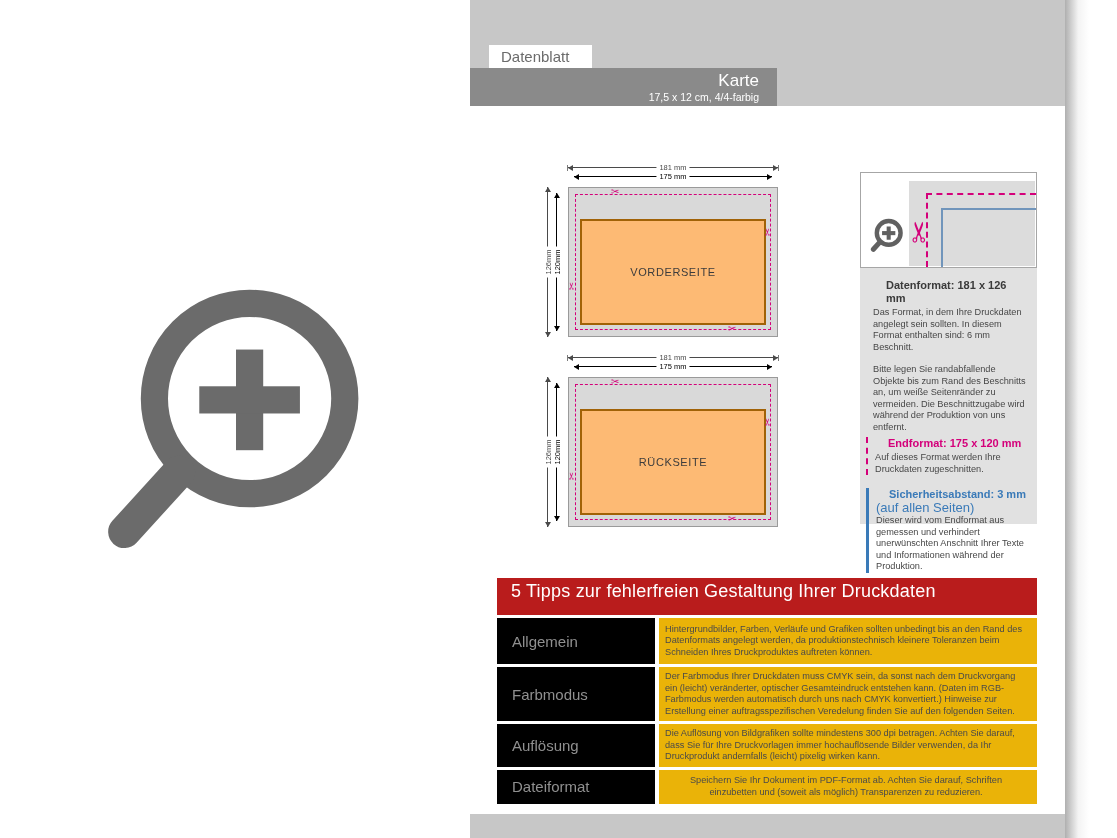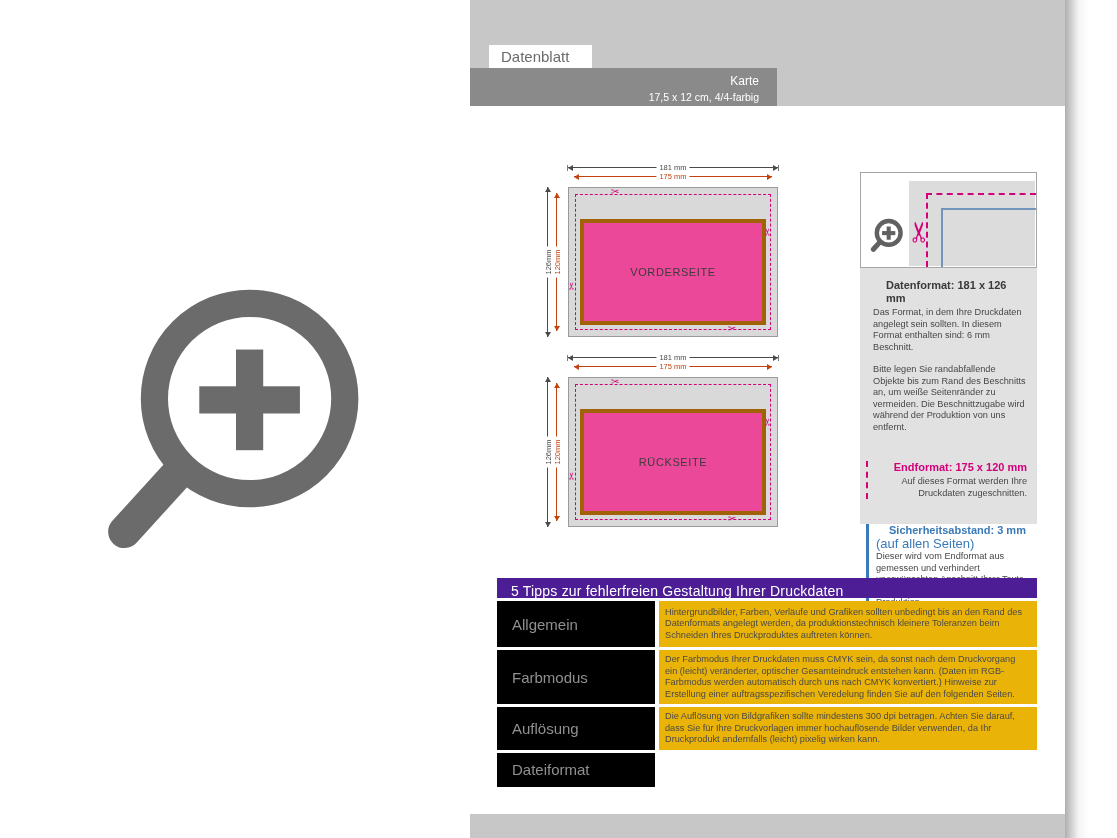--- a/index.html
+++ b/index.html
@@ -11,37 +11,37 @@
   .band-top{left:470px;top:0;width:595px;height:106px;background:#c7c7c7;}
   .band-bottom{left:470px;top:814px;width:595px;height:24px;background:#c7c7c7;}
   .sheet-shadow{left:1065px;top:0;width:24px;height:838px;
     background:linear-gradient(to right, rgba(110,110,110,.55), rgba(190,190,190,.18) 55%, rgba(255,255,255,0));}
 
   
   .tab{left:489px;top:45px;width:103px;height:23px;background:#ffffff;color:#6b6b6b;
     font-size:15px;line-height:23px;padding-left:12px;box-sizing:border-box;}
   .titlebar{left:470px;top:68px;width:307px;height:38px;background:#8a8a8a;color:#ffffff;
     text-align:right;box-sizing:border-box;padding:3px 18px 0 0;}
-  .titlebar .t1{font-size:12px;line-height:20px;}
+  .titlebar .t1{font-size:17px;line-height:20px;}
   .titlebar .t2{font-size:10.5px;line-height:13px;}
 
   
   .diagram{width:240px;height:185px;}
   .card{position:absolute;left:25px;top:27px;width:210px;height:150px;background:#d9d9d9;
     border:1px solid #9a9a9a;box-sizing:border-box;}
   .cut{position:absolute;left:6px;top:6px;right:6px;bottom:6px;border:1px dashed #d4007a;}
-  .safe{position:absolute;left:11px;top:11px;right:11px;bottom:11px;border:4px solid #a16207;
-    background:#ec4899;display:flex;align-items:center;justify-content:center;margin-top:20px;}
+  .safe{position:absolute;left:11px;top:11px;right:11px;bottom:11px;border:2px solid #a16207;
+    background:#fdba74;display:flex;align-items:center;justify-content:center;margin-top:20px;}
   .face-label{font-size:11px;letter-spacing:.6px;color:#3c3c3c;}
 
   .dim{position:absolute;}
   .dim-h{border-top:1px solid currentColor;height:0;}
   .dim-v{border-left:1px solid currentColor;width:0;}
   .c-black{color:#4a4a4a;}
-  .c-mag{color:#c2410c;}
+  .c-mag{color:#000000;}
   .dim .dlabel{position:absolute;background:#ffffff;font-size:7.5px;line-height:9px;
     white-space:nowrap;padding:0 3px;}
   .dim-h .dlabel{left:50%;top:-5px;transform:translateX(-50%);}
   .dim-v .dlabel{left:0;top:50%;transform:translate(-50%,-50%) rotate(-90deg);}
   .dim-h::before{content:"";position:absolute;left:0;top:-3.5px;border:3px solid transparent;
     border-right:5px solid currentColor;border-left:0;}
   .dim-h::after{content:"";position:absolute;right:0;top:-3.5px;border:3px solid transparent;
     border-left:5px solid currentColor;border-right:0;}
   .dim-v::before{content:"";position:absolute;top:0;left:-3.5px;border:3px solid transparent;
     border-bottom:5px solid currentColor;border-top:0;}
@@ -61,29 +61,29 @@
   .detail-scis{position:absolute;left:47px;top:45px;font-size:28px;line-height:28px;color:#d4007a;
     transform:rotate(-90deg);}
 
   
   .infopanel{left:860px;top:268px;width:177px;height:256px;background:#e1e1e1;
     box-sizing:border-box;padding:11px 10px 10px 6px;color:#474747;}
   .infopanel .sec{padding-left:7px;}
   .infopanel h4{margin:0;font-size:11px;line-height:13px;color:#3a3a3a;padding-left:13px;}
   .infopanel p{margin:2px 0 0 0;font-size:9.2px;line-height:11.5px;}
   .infopanel .gap{height:9px;}
-  .sec-end{margin-top:28px;border-left:2px dashed #d4007a;text-align:right;}
+  .sec-end{margin-top:4px;border-left:2px dashed #d4007a;}
   .sec-end h4{color:#d4007a;}
-  .sec-safe{margin-top:25px;border-left:3px solid #3a7ab8;}
+  .sec-safe{margin-top:13px;border-left:3px solid #3a7ab8;}
   .sec-safe h4{color:#3a7ab8;}
   .sec-safe .sub{color:#3a7ab8;font-size:13px;line-height:11px;margin-top:1px;}
 
   
   .tips{left:497px;top:578px;width:540px;}
-  .tips-header{height:20px;background:#4c1d95;color:#ffffff;font-size:14px;line-height:26px;
+  .tips-header{height:37px;background:#b91c1c;color:#ffffff;font-size:18px;line-height:26px;
     padding-left:14px;letter-spacing:.2px;}
   .trow{display:flex;margin-top:3px;}
   .tlabel{width:158px;background:#000000;color:#909090;font-size:15px;display:flex;
     align-items:center;padding-left:15px;box-sizing:border-box;margin-right:4px;flex:none;}
   .ttext{flex:1;background:#eab308;color:#4a4a4a;font-size:9.2px;line-height:11.5px;
     display:flex;align-items:center;padding:4px 10px 4px 6px;box-sizing:border-box;}
   .h46{min-height:46px;} .h48{min-height:46px;} .h43{min-height:42px;}
   .h34{min-height:34px;text-align:center;} .h26{min-height:24px;}
 </style>
 </head>
@@ -205,18 +205,19 @@
     <div class="trow h48">
       <div class="tlabel h48">Farbmodus</div>
       <div class="ttext h48">Der Farbmodus Ihrer Druckdaten muss CMYK sein, da sonst nach dem Druckvorgang ein (leicht) veränderter, optischer Gesamteindruck entstehen kann. (Daten im RGB-Farbmodus werden automatisch durch uns nach CMYK konvertiert.) Hinweise zur Erstellung einer auftragsspezifischen Veredelung finden Sie auf den folgenden Seiten.</div>
     </div>
     <div class="trow h43">
       <div class="tlabel h43">Auflösung</div>
       <div class="ttext h43">Die Auflösung von Bildgrafiken sollte mindestens 300 dpi betragen. Achten Sie darauf, dass Sie für Ihre Druckvorlagen immer hochauflösende Bilder verwenden, da Ihr Druckprodukt andernfalls (leicht) pixelig wirken kann.</div>
     </div>
     <div class="trow h34">
       <div class="tlabel h34">Dateiformat</div>
+      <div class="ttext h34">Speichern Sie Ihr Dokument im PDF-Format ab. Achten Sie darauf, Schriften einzubetten und (soweit als möglich) Transparenzen zu reduzieren.</div>
     </div>
     <div class="trow h26">
     </div>
   </div>
 
 </div>
 
 </body></html>

